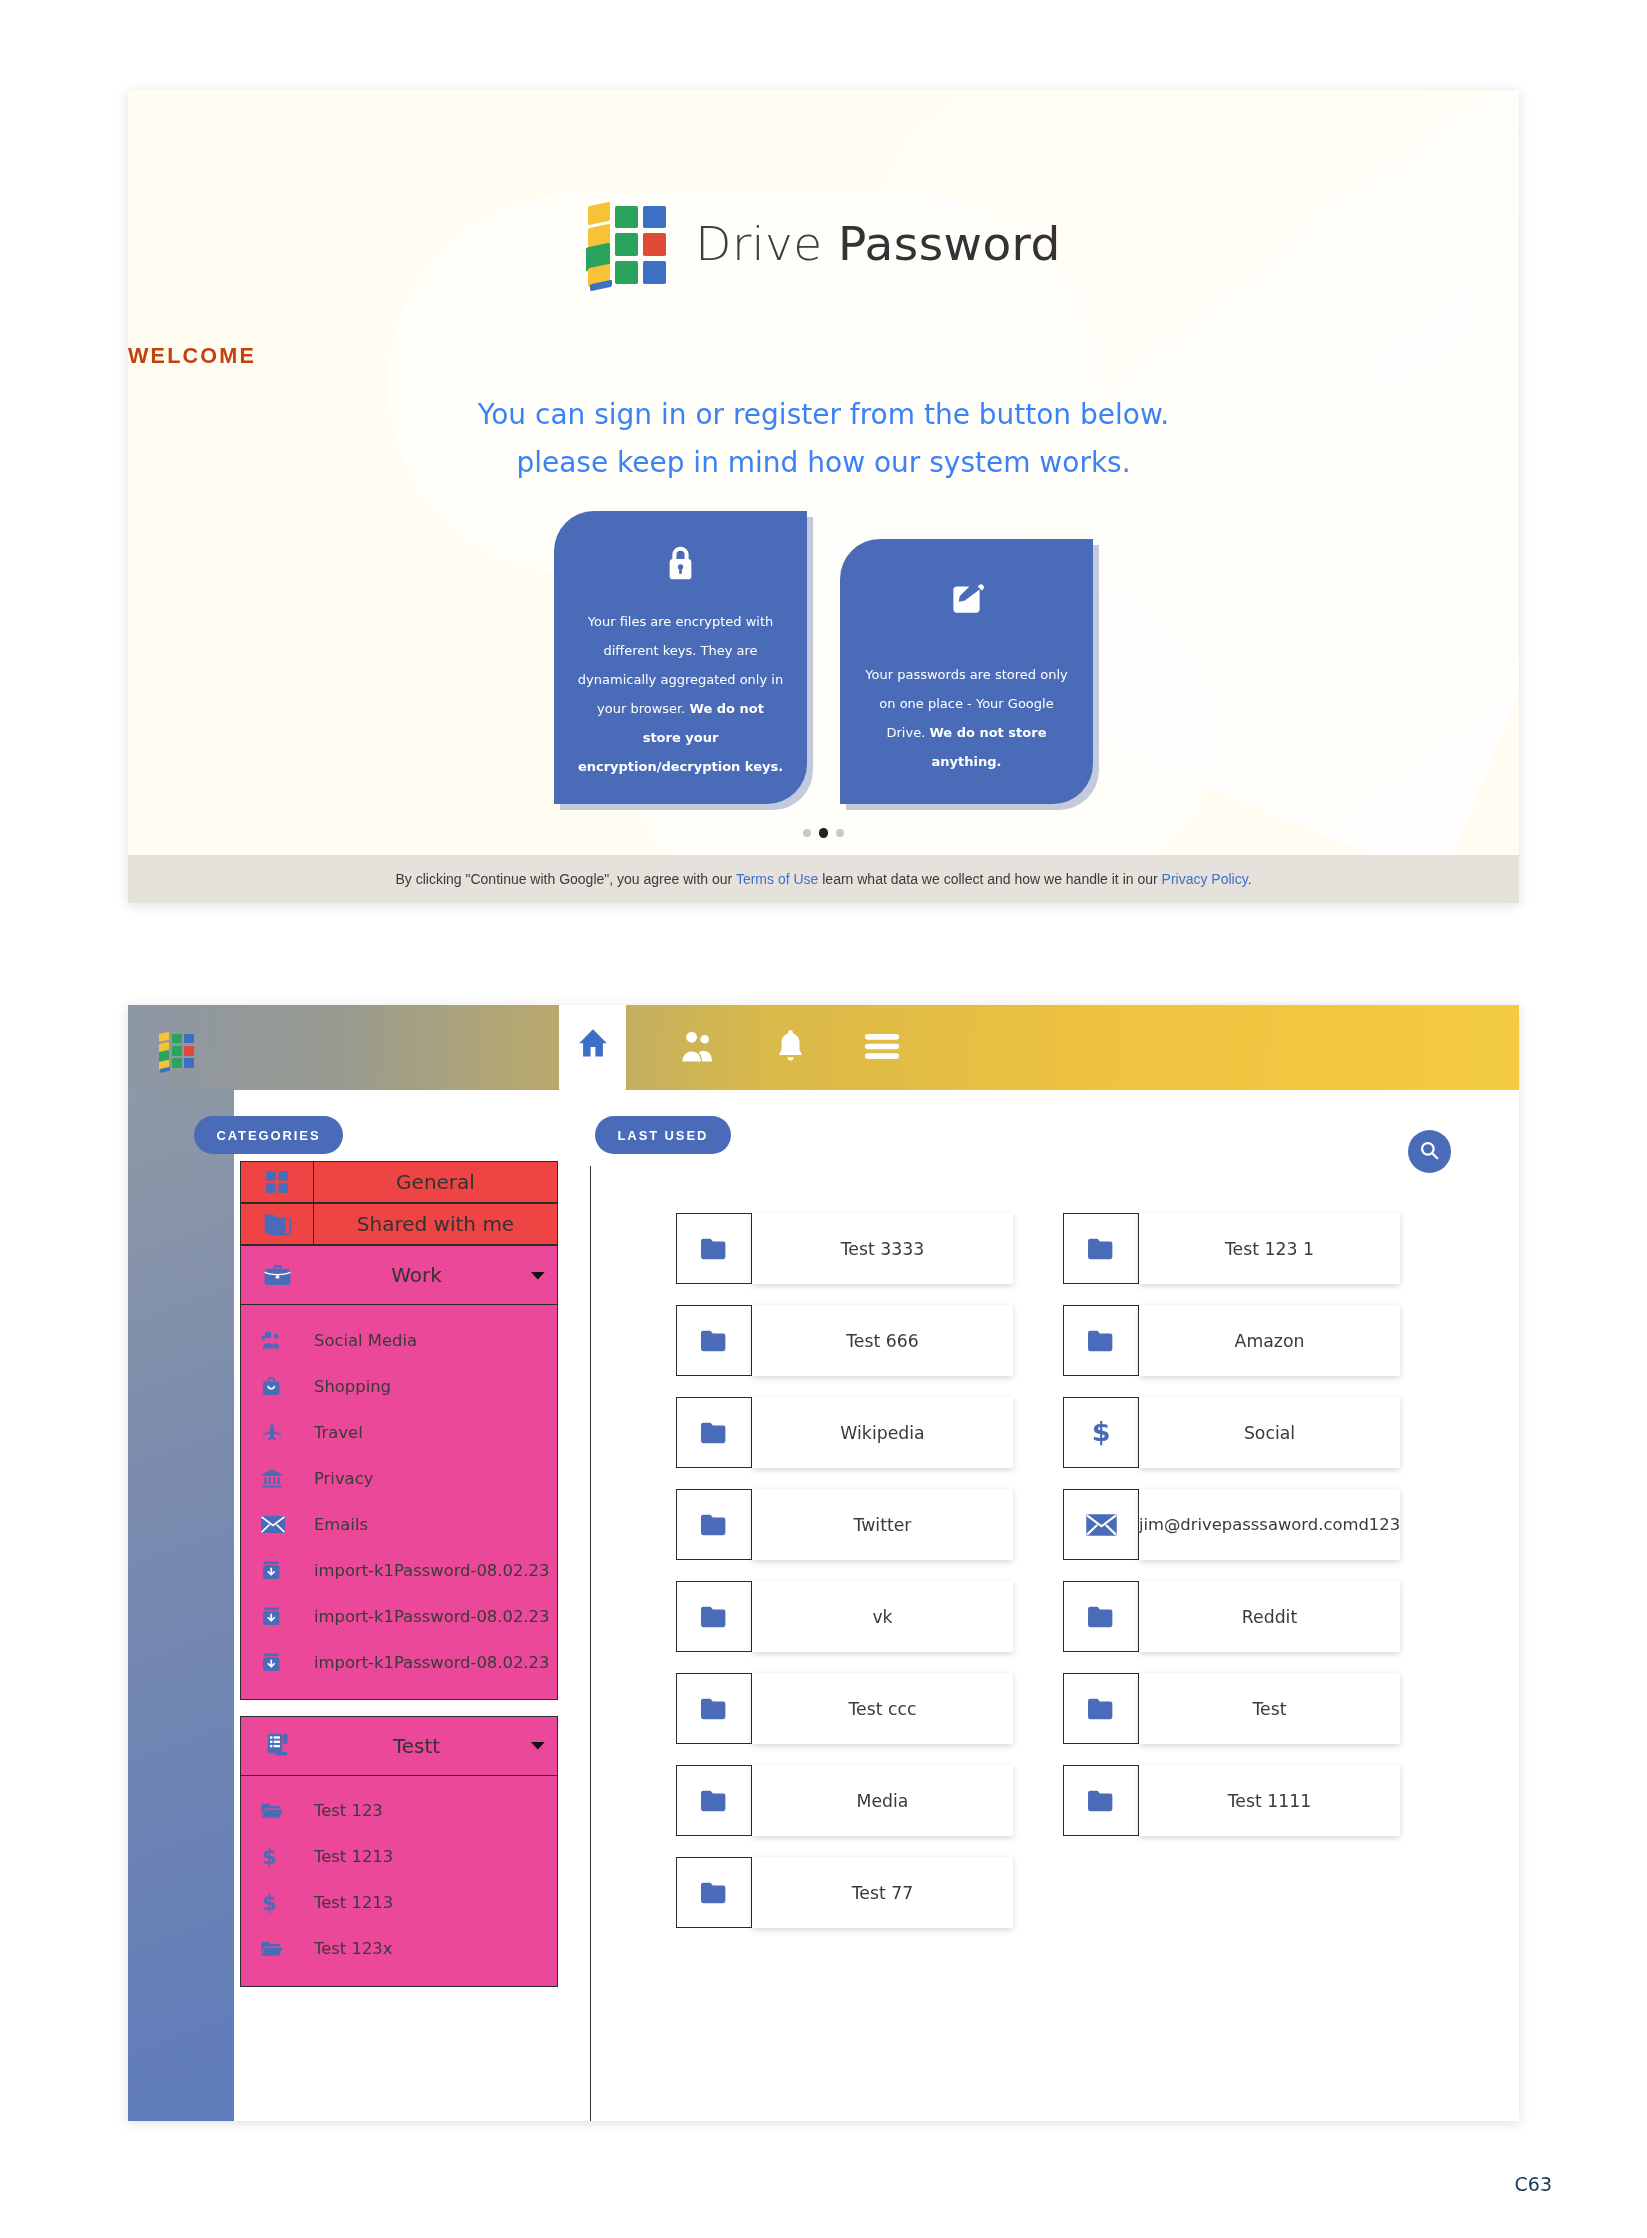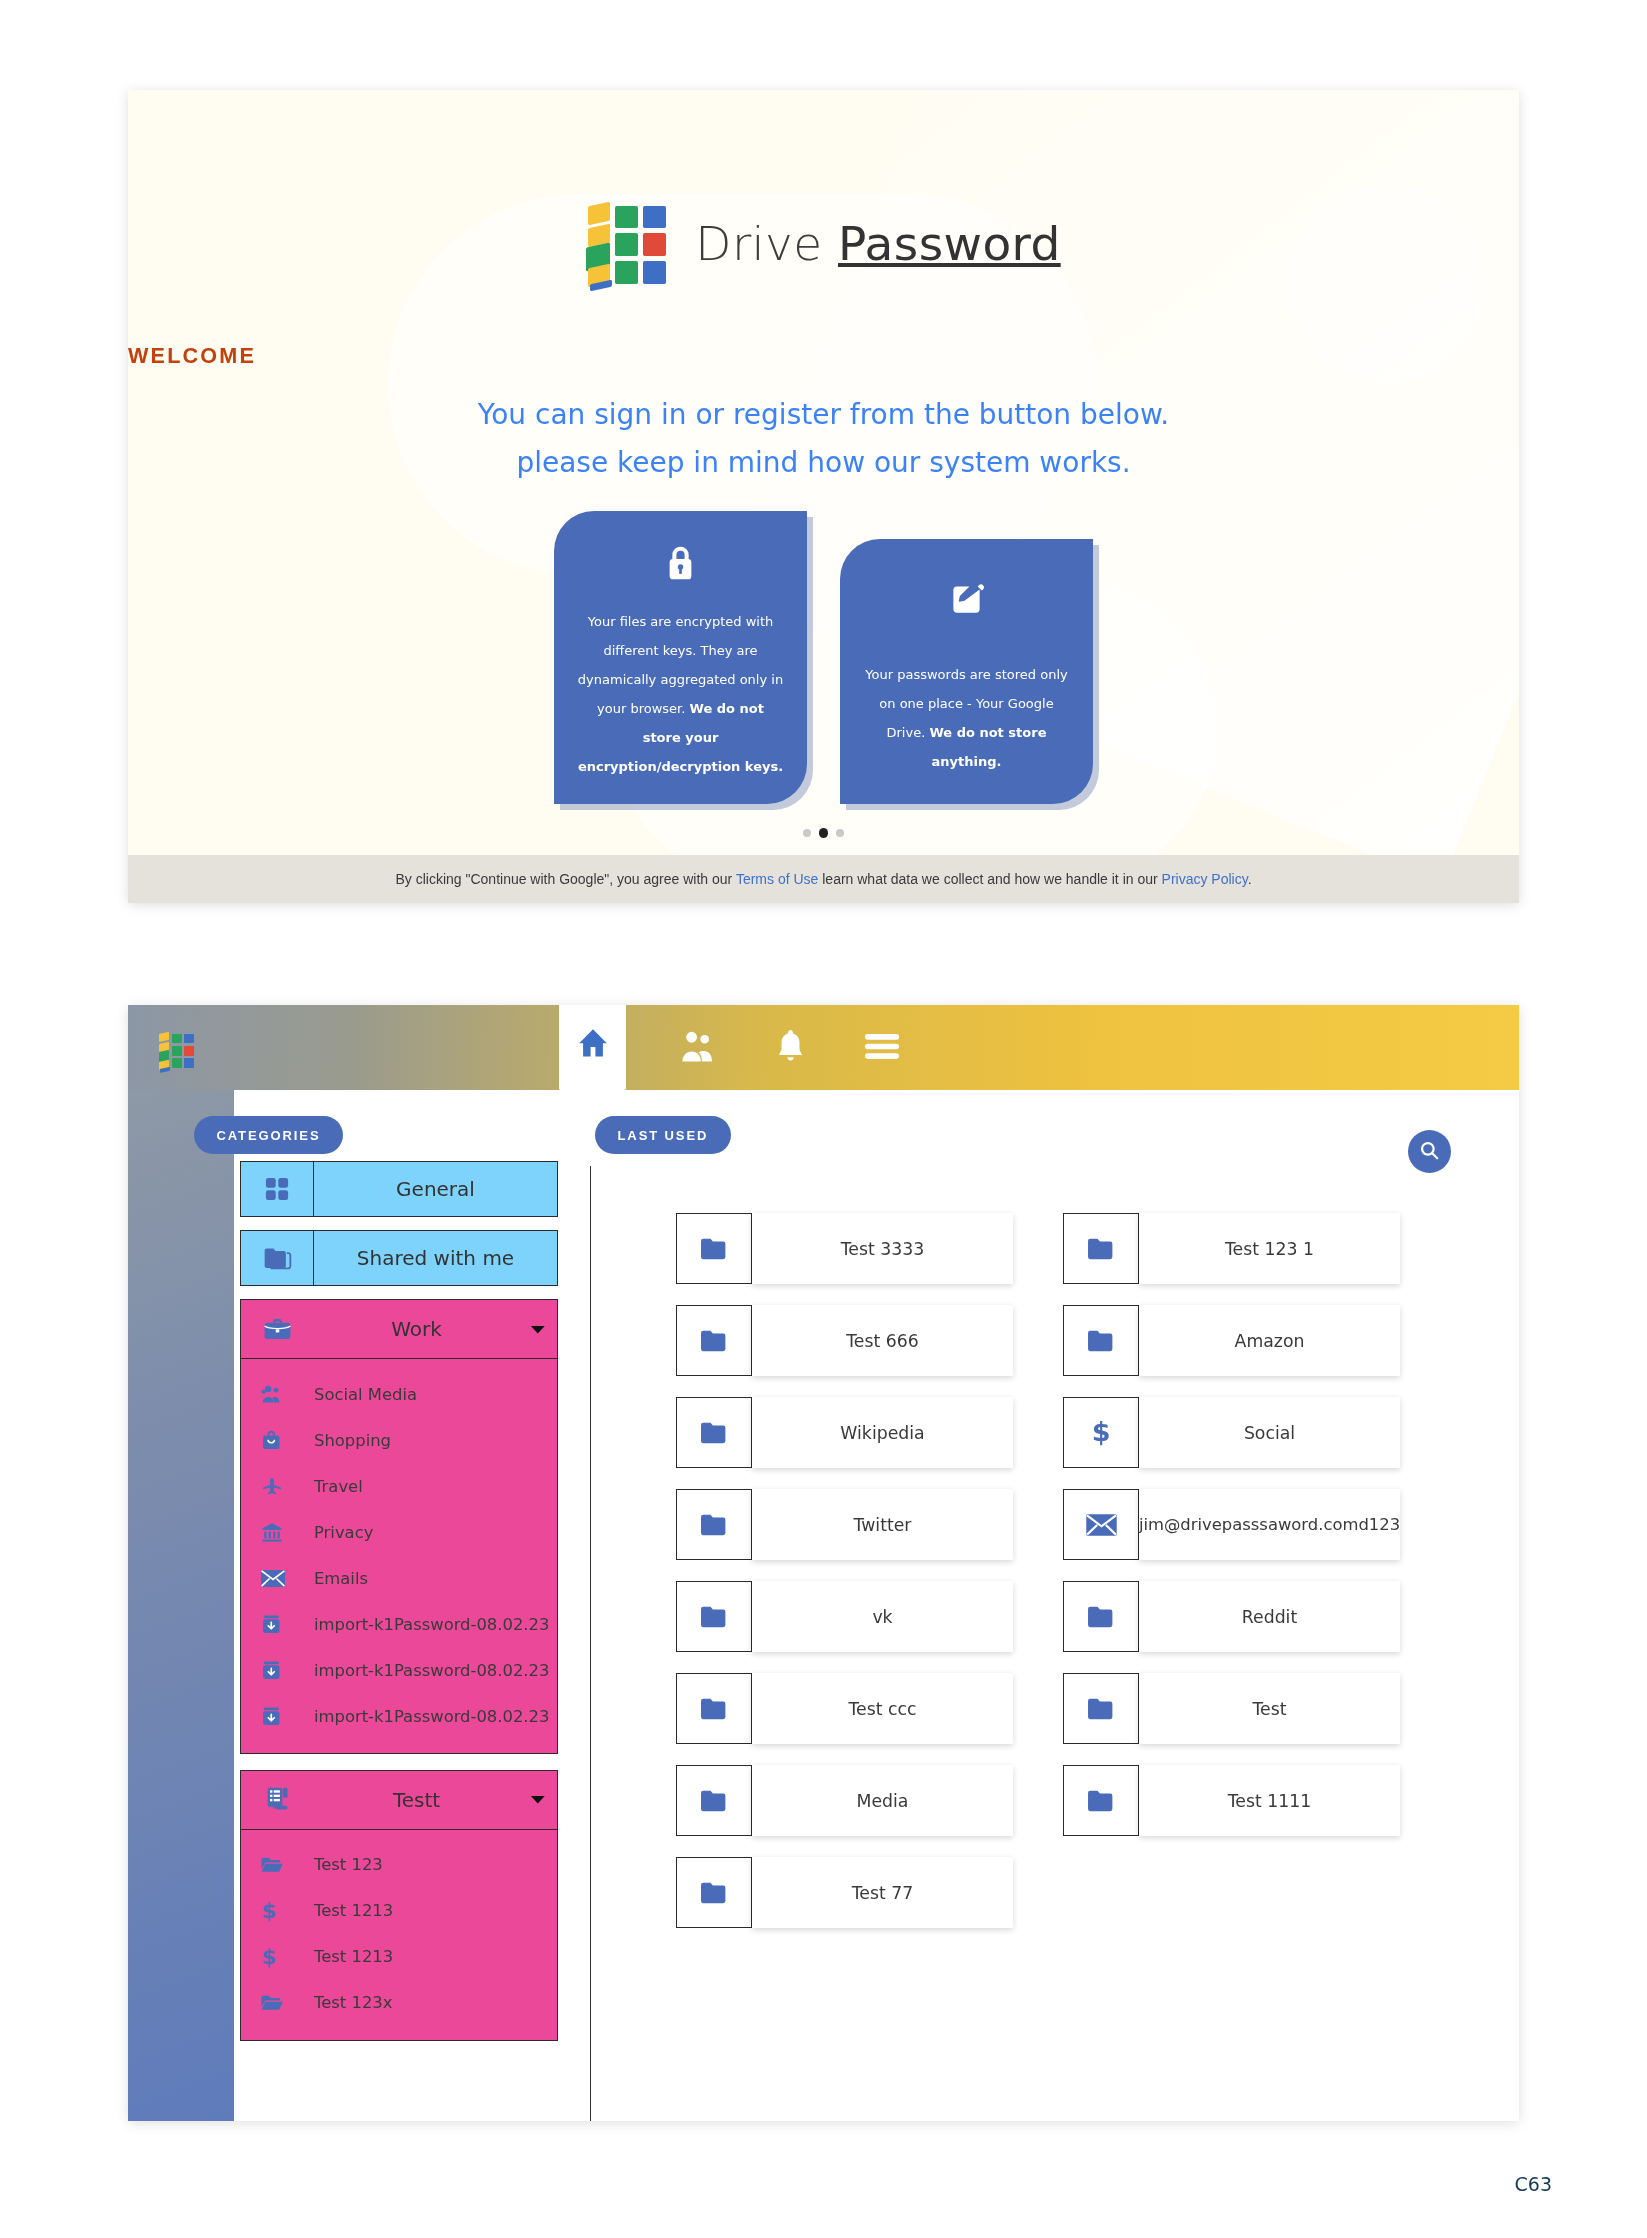--- a/index.html
+++ b/index.html
@@ -37,21 +37,21 @@
     position: absolute; left: 0; right: 0; top: 112px;
     display: flex; align-items: center; justify-content: center; gap: 24px;
   }
   .logo-mark { position: relative; width: 85px; height: 83px; }
   .logo-mark .sq { position: absolute; width: 22.5px; height: 22.5px; border-radius: 1.7px; }
   .logo-mark .skew { position: absolute; width: 21.6px; height: 19px; transform: skewY(-12deg); border-radius:1.7px;}
   .brand-text {
     font-size: 47px; color: #3d3d3d; letter-spacing: 0.4px;
     font-family: "DejaVu Sans", sans-serif; font-weight: 300;
   }
-  .brand-text b { font-weight: 400; color:#333;text-decoration:underline; }
+  .brand-text b { font-weight: 400; color:#333; }
 
   .welcome-title {
     position:absolute; left:0; right:0; top: 253px; text-align:left;
     font-size: 21.6px; font-weight: 700; letter-spacing: 2.2px; color:#c2410c;
   }
   .welcome-lines {
     position:absolute; left:0; right:0; top: 301px; text-align:center;
     font-size: 28px; line-height: 48px; color: #3b82f6; font-weight: 400;
     font-family: "DejaVu Sans", sans-serif;
   }
@@ -148,22 +148,22 @@
   .search-fab {
     position:absolute; left: 1408px; top: 1130px; width: 43px; height: 43px;
     border-radius:50%; background:#4A6CB8; display:flex; align-items:center; justify-content:center;
   }
 
   
   .sidebar {
     position:absolute; left: 240px; top: 1161px; width: 318px;
   }
   .cat-box {
-    border: 1.3px solid #2b2b2b; background:#7dd3fc; display:flex; align-items:stretch;
-    height: 56px; margin-bottom: 13px;
+    border: 1.3px solid #2b2b2b; background:#ef4444; display:flex; align-items:stretch;
+    height: 42px; margin-bottom: 0;
   }
   .cat-box .icon-cell {
     width: 73px; border-right: 1.3px solid #2b2b2b;
     display:flex; align-items:center; justify-content:center; flex:none;
   }
   .cat-box .lbl { flex:1; display:flex; align-items:center; justify-content:center;
     font-size: 20px; color:#333; font-family:"DejaVu Sans",sans-serif; }
 
   .group { border: 1.3px solid #2b2b2b; background:#ec4899; margin-bottom: 15.6px; }
   .group .ghead { display:flex; align-items:stretch; height: 59px; border-bottom: 1.3px solid #2b2b2b; }

